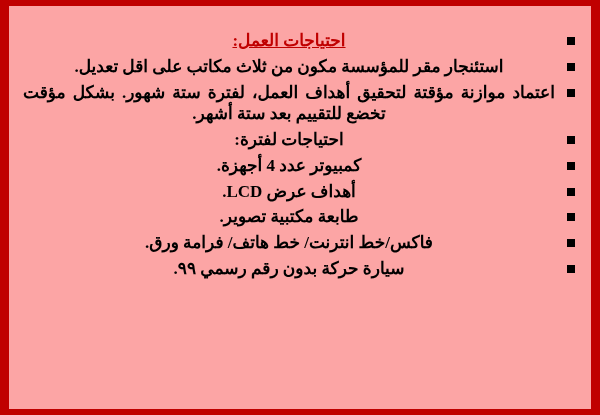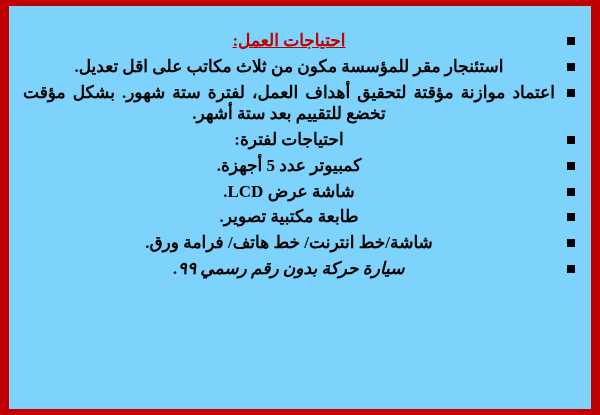--- a/index.html
+++ b/index.html
@@ -11,21 +11,21 @@
     height: 415px;
     background: #ffffff;
     font-family: "Liberation Serif", "DejaVu Serif", serif;
     overflow: hidden;
   }
   .slide {
     position: relative;
     box-sizing: border-box;
     width: 600px;
     height: 415px;
-    background: #7dd3fc;
+    background: #fca5a5;
     border-top: 6px solid #c00000;
     border-bottom: 6px solid #c00000;
     border-right: 9px solid #c00000;
     border-left: 9px solid #c00000;
     padding: 0;
   }
   .content {
     box-sizing: border-box;
     width: 100%;
     height: 100%;
@@ -70,21 +70,20 @@
   li.para {
     text-align: justify;
     text-align-last: center;
   }
   li.center {
     text-align: center;
     text-align-last: center;
   }
   li.last {
     margin-top: 2px;
-    font-style: italic;
   }
   .text {
     display: inline;
   }
 </style>
 </head>
 <body>
 
 <div class="slide">
   <div class="content">
@@ -105,36 +104,36 @@
         <span class="text">اعتماد موازنة مؤقتة لتحقيق أهداف العمل، لفترة ستة شهور. بشكل مؤقت تخضع للتقييم بعد ستة أشهر.</span>
       </li>
 
       <li class="center">
         <span class="marker"></span>
         <span class="text">احتياجات لفترة:</span>
       </li>
 
       <li class="center">
         <span class="marker"></span>
-        <span class="text">كمبيوتر عدد 5 أجهزة.</span>
+        <span class="text">كمبيوتر عدد 4 أجهزة.</span>
       </li>
 
       <li class="center">
         <span class="marker"></span>
-        <span class="text">شاشة عرض LCD.</span>
+        <span class="text">أهداف عرض LCD.</span>
       </li>
 
       <li class="center">
         <span class="marker"></span>
         <span class="text">طابعة مكتبية تصوير.</span>
       </li>
 
       <li class="center">
         <span class="marker"></span>
-        <span class="text">شاشة/خط انترنت/ خط هاتف/ فرامة ورق.</span>
+        <span class="text">فاكس/خط انترنت/ خط هاتف/ فرامة ورق.</span>
       </li>
 
       <li class="center last">
         <span class="marker"></span>
         <span class="text">سيارة حركة بدون رقم رسمي ٩٩.</span>
       </li>
 
     </ul>
   </div>
 </div>

